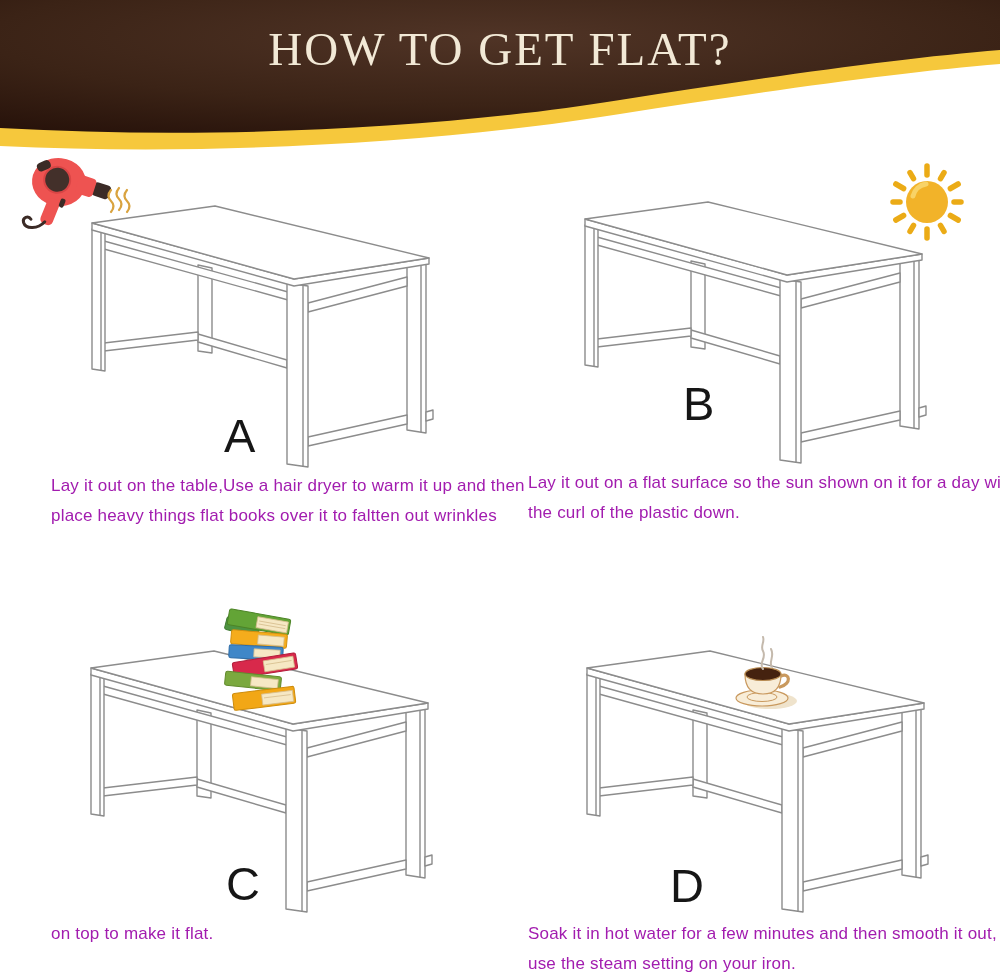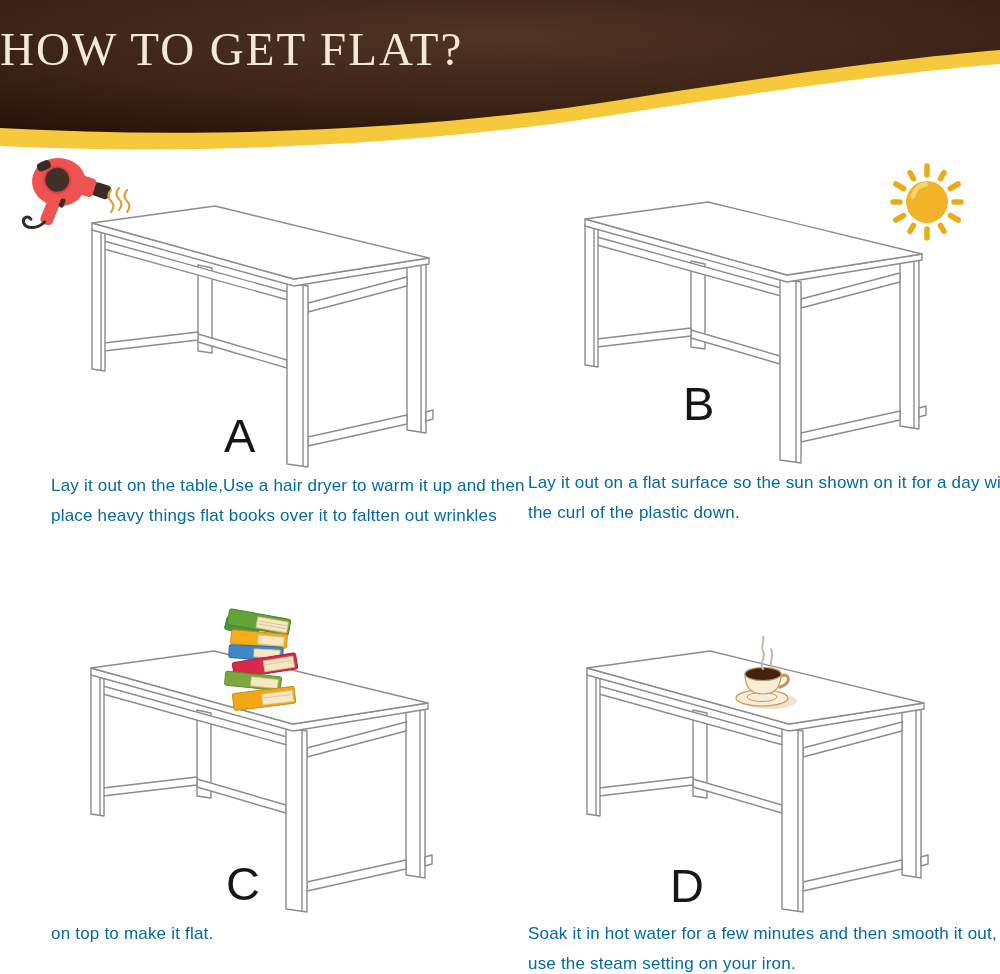--- a/index.html
+++ b/index.html
@@ -1,25 +1,25 @@
 <!DOCTYPE html>
 <html><head>
 <meta charset="utf-8">
 <style>
   html,body{margin:0;padding:0;background:#ffffff;}
   .stage{position:relative;width:1000px;height:974px;background:#ffffff;overflow:hidden;
          font-family:"Liberation Sans",sans-serif;}
   .abs{position:absolute;}
   .hdr-svg{position:absolute;top:0;left:0;}
-  .page-title{position:absolute;top:22px;left:0;width:100%;text-align:left;
+  .page-title{position:absolute;top:22px;left:0;width:100%;text-align:center;
               font-family:"Liberation Serif",serif;font-weight:normal;margin:0;
               font-size:47px;letter-spacing:2px;color:#F2E9D6;}
   .step-label{position:absolute;font-size:47px;line-height:1;color:#161616;
               font-family:"Liberation Sans",sans-serif;}
-  .caption{position:absolute;font-size:17px;line-height:30px;color:#0369a1;letter-spacing:0.2px;}
+  .caption{position:absolute;font-size:17px;line-height:30px;color:#a21caf;letter-spacing:0.2px;}
   .caption div{white-space:nowrap;}
   .panel{display:contents;}
 </style>
 </head>
 <body>
 
 <div class="stage">
 
   
   <svg class="hdr-svg" width="1000" height="170" viewBox="0 0 1000 170">

